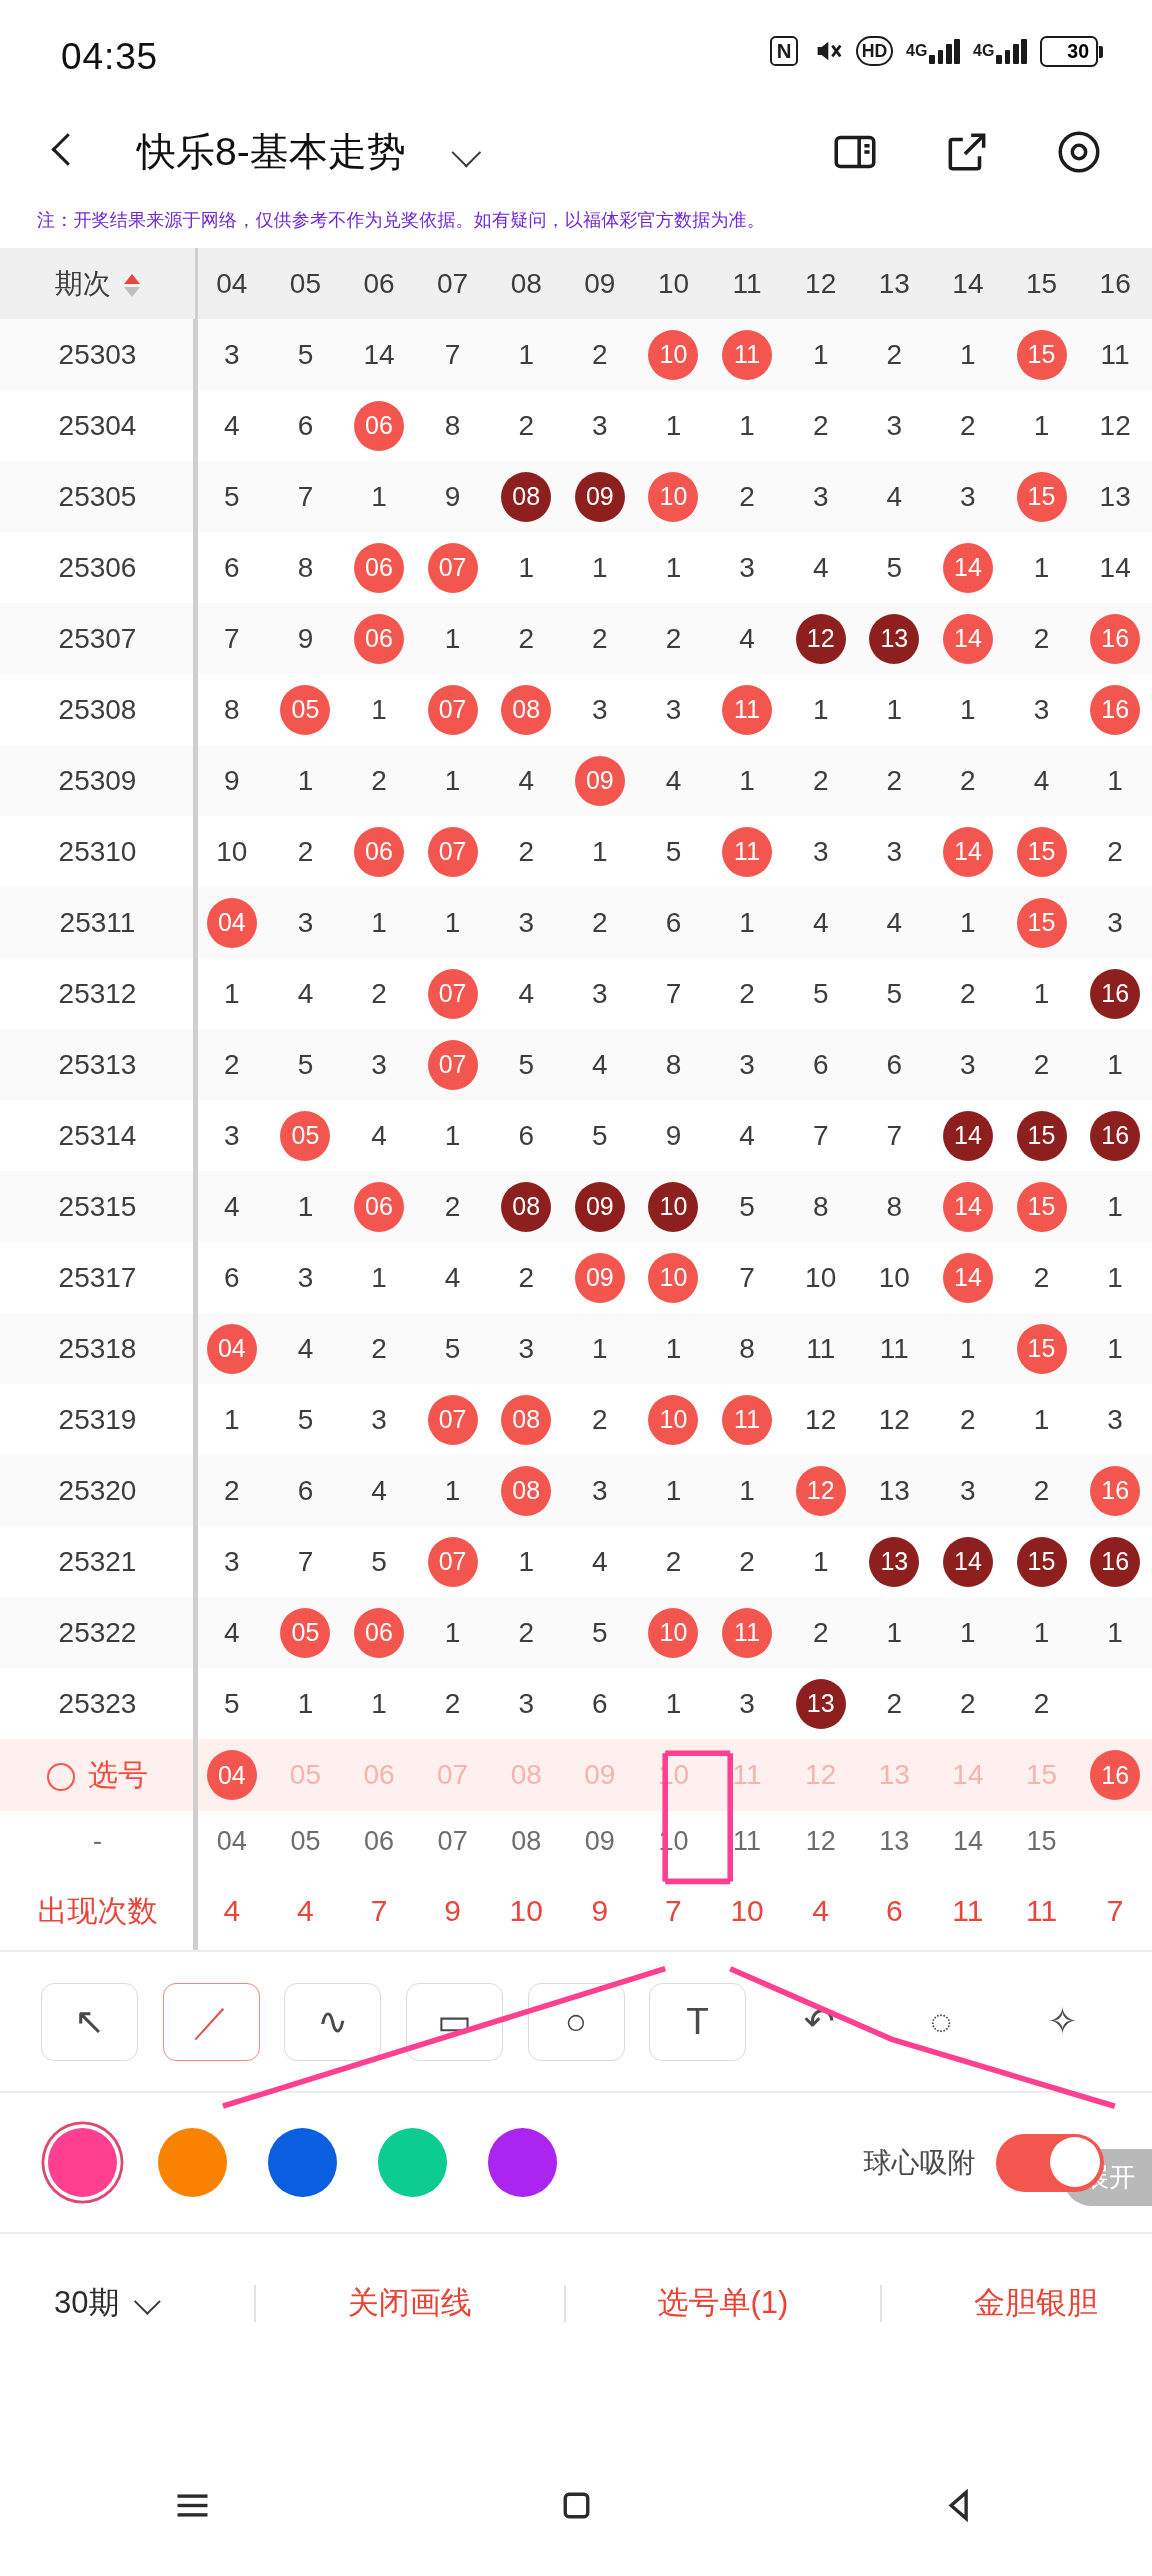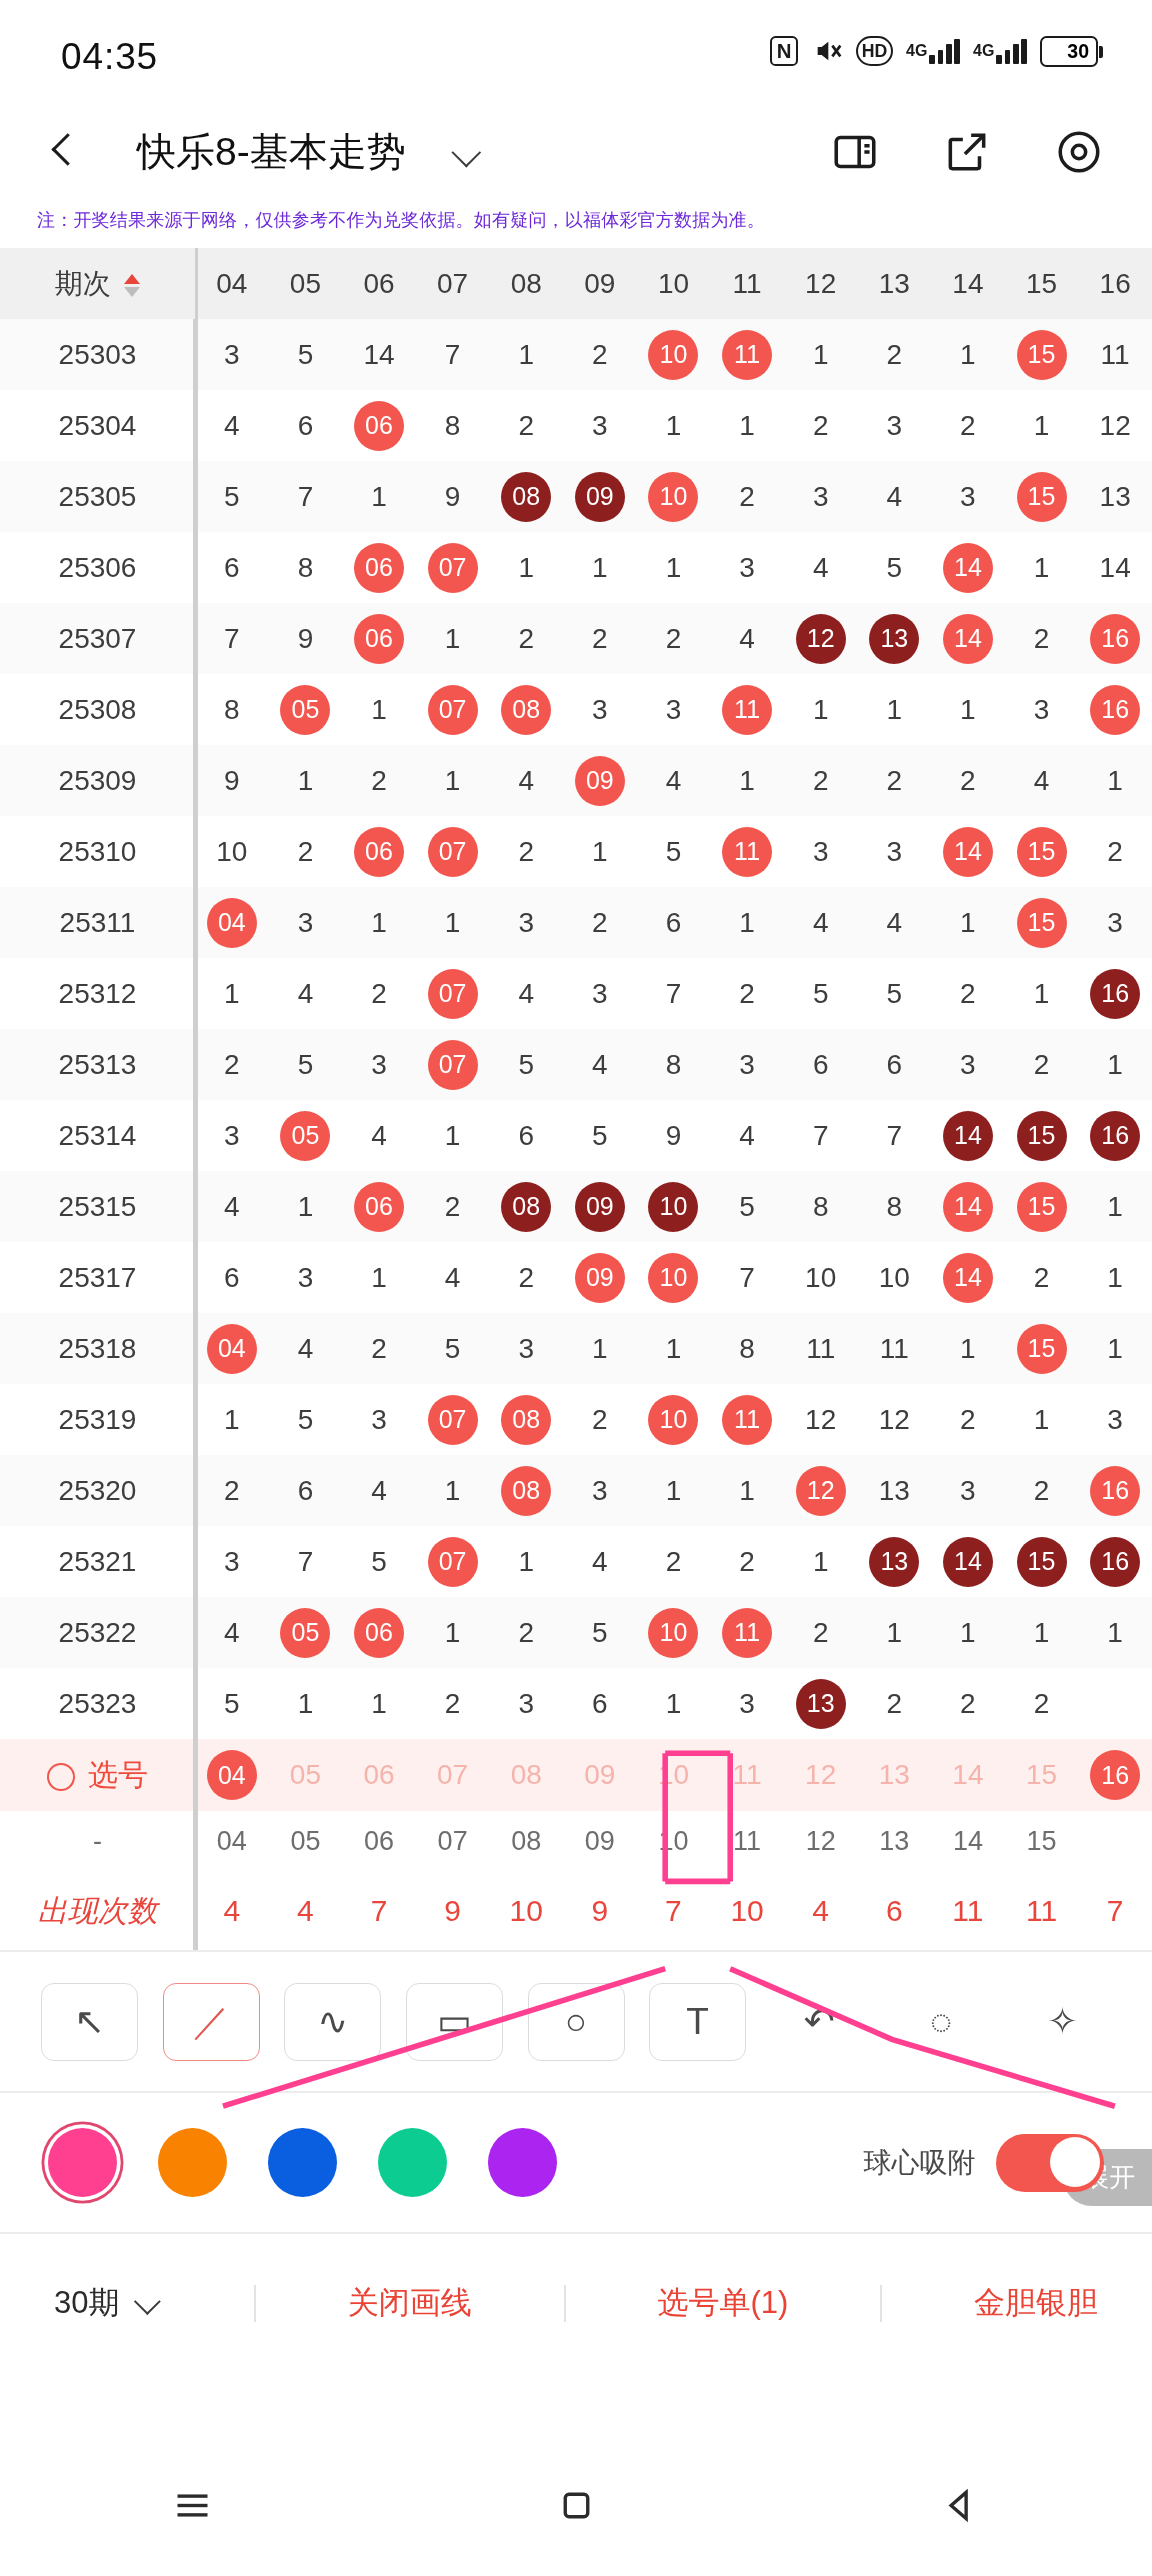--- a/index.html
+++ b/index.html
@@ -123,21 +123,21 @@
   tr.pick-row td { color: #f5b3ac; font-size: 28px; height: 72px; }
   tr.pick-row td.pick-label { color: #ee4b3d; font-size: 30px; }
   .circle-mark {
     display: inline-block; width: 28px; height: 28px; border: 2.8px solid #f2564e;
     border-radius: 50%; vertical-align: middle; margin-right: 13px;
   }
   tr.dash-row { background: #fff !important; }
   tr.dash-row td { color: #6d6d6d; font-size: 27px; height: 61px; }
   tr.count-row { background: #fff !important; }
   tr.count-row td { color: #e8453c; font-size: 30px; height: 78px; }
-  tr.count-row td.count-label { font-size: 30px; font-style: italic; }
+  tr.count-row td.count-label { font-size: 30px; }
 
   
   .expand-pill {
     position: absolute; right: 0; top: 1901px;
     background: #b9b9b9; color: #fff; font-size: 26px;
     padding: 11px 16.7px 11px 20.4px; border-radius: 33px 0 0 33px;
   }
 
   
   .overlay { position: absolute; left: 0; top: 0; width: 1152px; height: 2576px; pointer-events: none; }

